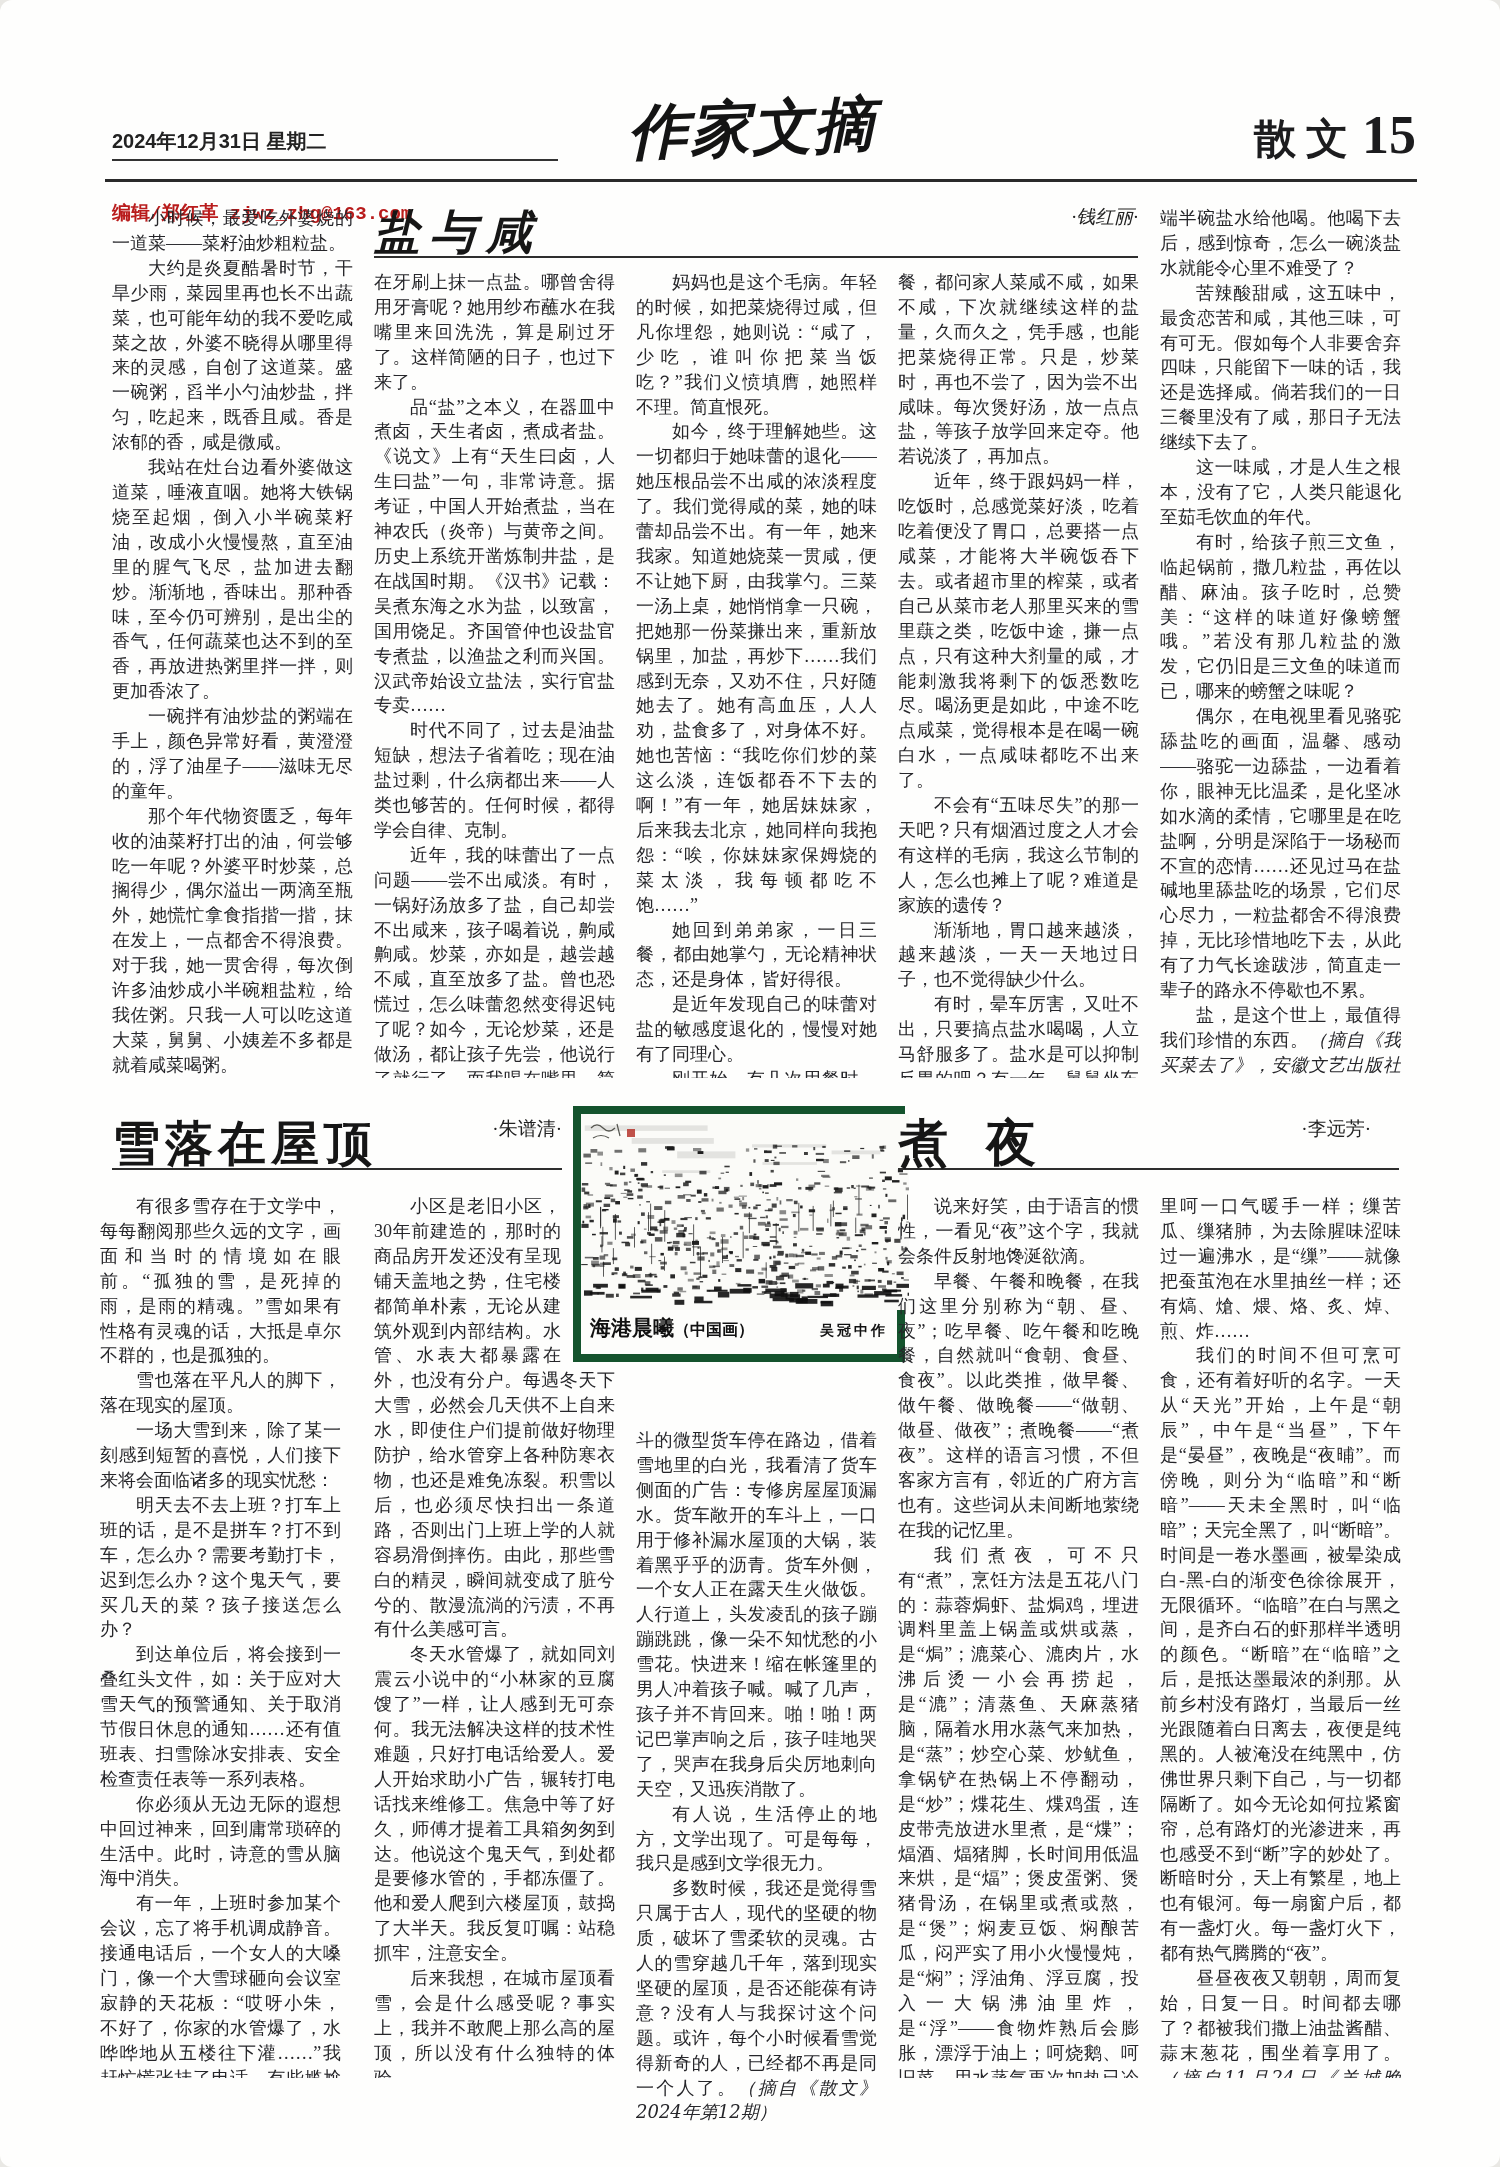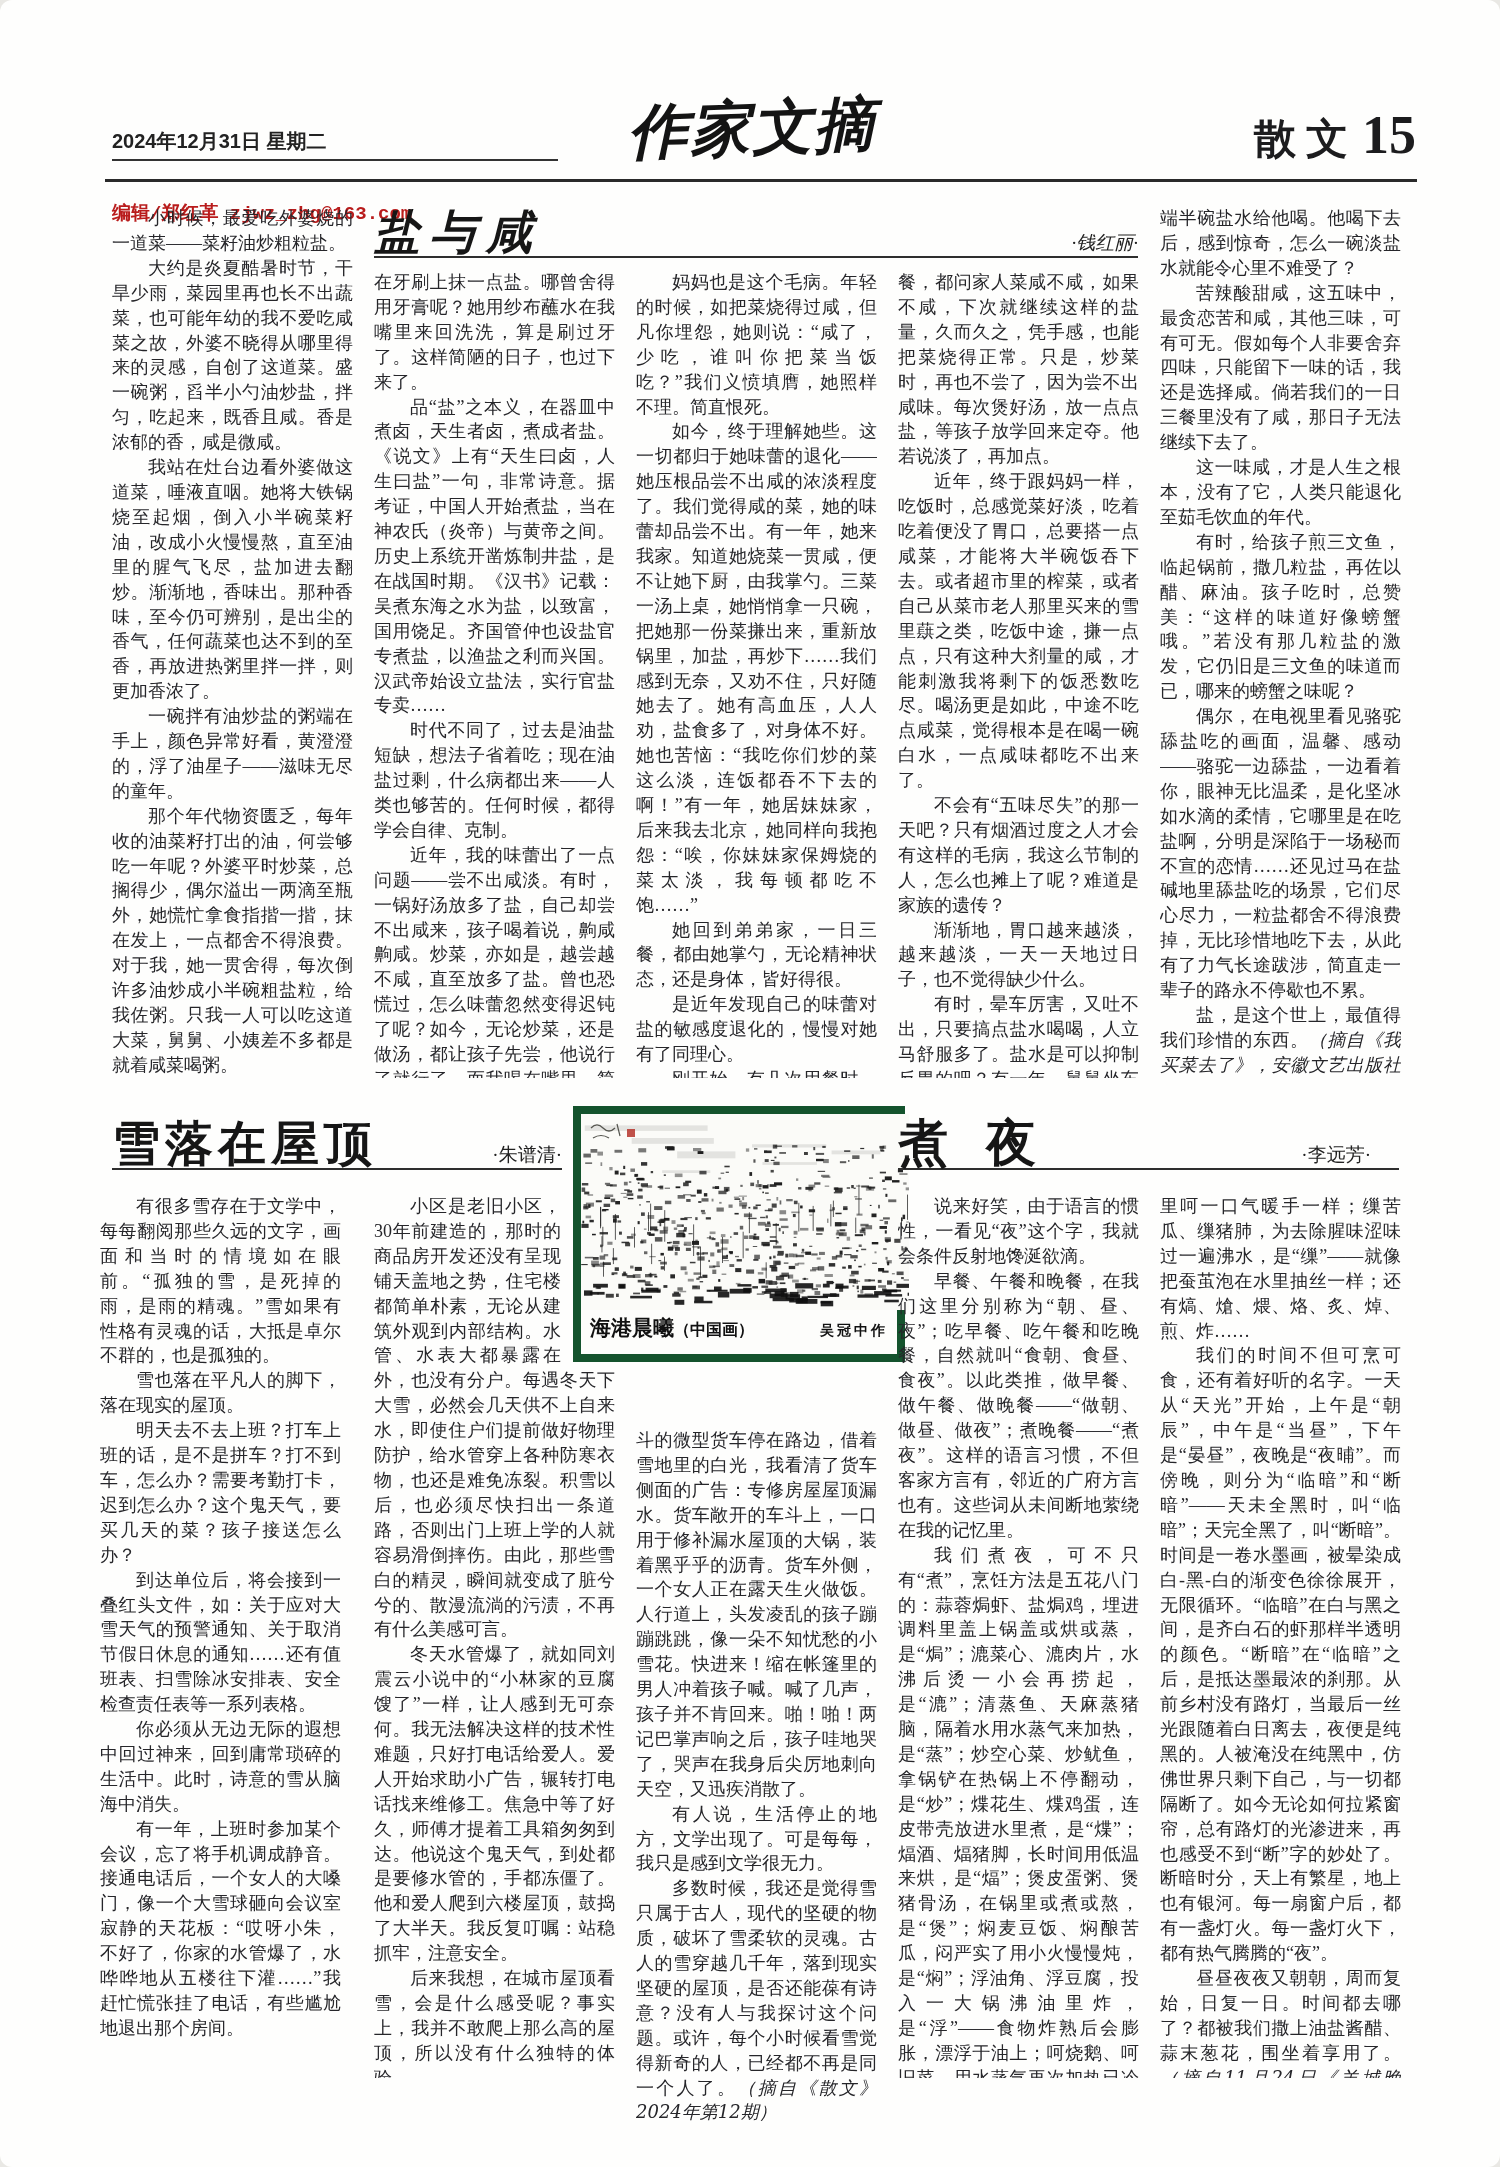--- a/index.html
+++ b/index.html
@@ -21,21 +21,21 @@
 
   
   .tb{position:absolute;border-bottom:2px solid #2e2e2e;display:flex;justify-content:space-between;align-items:flex-end;box-sizing:border-box;}
   .tb-salt{left:374px;top:198px;width:764px;height:60px;font-style:italic;}
   .tb-snow{left:112px;top:1098px;width:450px;height:72px;}
   .tb-night{left:898px;top:1098px;width:501px;height:72px;padding-right:28px;}
   .a-title{font-weight:900;color:#161616;line-height:1;margin:0;}
   .t-salt{font-size:46px;letter-spacing:10px;}
   .t-snow{font-size:48px;letter-spacing:5px;}
   .t-night{font-size:50px;letter-spacing:38px;}
-  .byline{font-size:19px;color:#222;padding-bottom:0;white-space:nowrap;}
+  .byline{font-size:19px;color:#222;padding-bottom:26px;white-space:nowrap;}
 
   
   .col{position:absolute;width:241px;font-size:18px;line-height:24.9px;text-align:justify;overflow:hidden;}
   .col p{margin:0;text-indent:2em;}
   .col p.cont{text-indent:0;}
   .attr{font-family:"DejaVu Serif",serif;font-style:italic;}
   .c-s1{left:112px;top:206px;height:872px;}
   .c-s2{left:374px;top:270px;height:808px;}
   .c-s3{left:636px;top:270px;height:808px;}
   .c-s4{left:898px;top:270px;height:808px;}
@@ -117,20 +117,21 @@
   </div>
 
   <div>
     <div class="tb tb-snow">
       <h1 class="a-title t-snow">雪落在屋顶</h1>
       <span class="byline">·朱谱清·</span>
     </div>
     <div class="col c-n1">
         <p>有很多雪存在于文学中，每每翻阅那些久远的文字，画面和当时的情境如在眼前。“孤独的雪，是死掉的雨，是雨的精魂。”雪如果有性格有灵魂的话，大抵是卓尔不群的，也是孤独的。</p>
         <p>雪也落在平凡人的脚下，落在现实的屋顶。</p>
+        <p>一场大雪到来，除了某一刻感到短暂的喜悦，人们接下来将会面临诸多的现实忧愁：</p>
         <p>明天去不去上班？打车上班的话，是不是拼车？打不到车，怎么办？需要考勤打卡，迟到怎么办？这个鬼天气，要买几天的菜？孩子接送怎么办？</p>
         <p>到达单位后，将会接到一叠红头文件，如：关于应对大雪天气的预警通知、关于取消节假日休息的通知……还有值班表、扫雪除冰安排表、安全检查责任表等一系列表格。</p>
         <p>你必须从无边无际的遐想中回过神来，回到庸常琐碎的生活中。此时，诗意的雪从脑海中消失。</p>
         <p>有一年，上班时参加某个会议，忘了将手机调成静音。接通电话后，一个女人的大嗓门，像一个大雪球砸向会议室寂静的天花板：“哎呀小朱，不好了，你家的水管爆了，水哗哗地从五楼往下灌……”我赶忙慌张挂了电话，有些尴尬地退出那个房间。</p>
       </div>
     <div class="col c-n2">
       <span class="img-notch"></span>
     <p>小区是老旧小区，30年前建造的，那时的商品房开发还没有呈现铺天盖地之势，住宅楼都简单朴素，无论从建筑外观到内部结构。水管、水表大都暴露在外，也没有分户。每遇冬天下大雪，必然会几天供不上自来水，即使住户们提前做好物理防护，给水管穿上各种防寒衣物，也还是难免冻裂。积雪以后，也必须尽快扫出一条道路，否则出门上班上学的人就容易滑倒摔伤。由此，那些雪白的精灵，瞬间就变成了脏兮兮的、散漫流淌的污渍，不再有什么美感可言。</p>
         <p>冬天水管爆了，就如同刘震云小说中的“小林家的豆腐馊了”一样，让人感到无可奈何。我无法解决这样的技术性难题，只好打电话给爱人。爱人开始求助小广告，辗转打电话找来维修工。焦急中等了好久，师傅才提着工具箱匆匆到达。他说这个鬼天气，到处都是要修水管的，手都冻僵了。他和爱人爬到六楼屋顶，鼓捣了大半天。我反复叮嘱：站稳抓牢，注意安全。</p>
         <p>后来我想，在城市屋顶看雪，会是什么感受呢？事实上，我并不敢爬上那么高的屋顶，所以没有什么独特的体验。</p>

